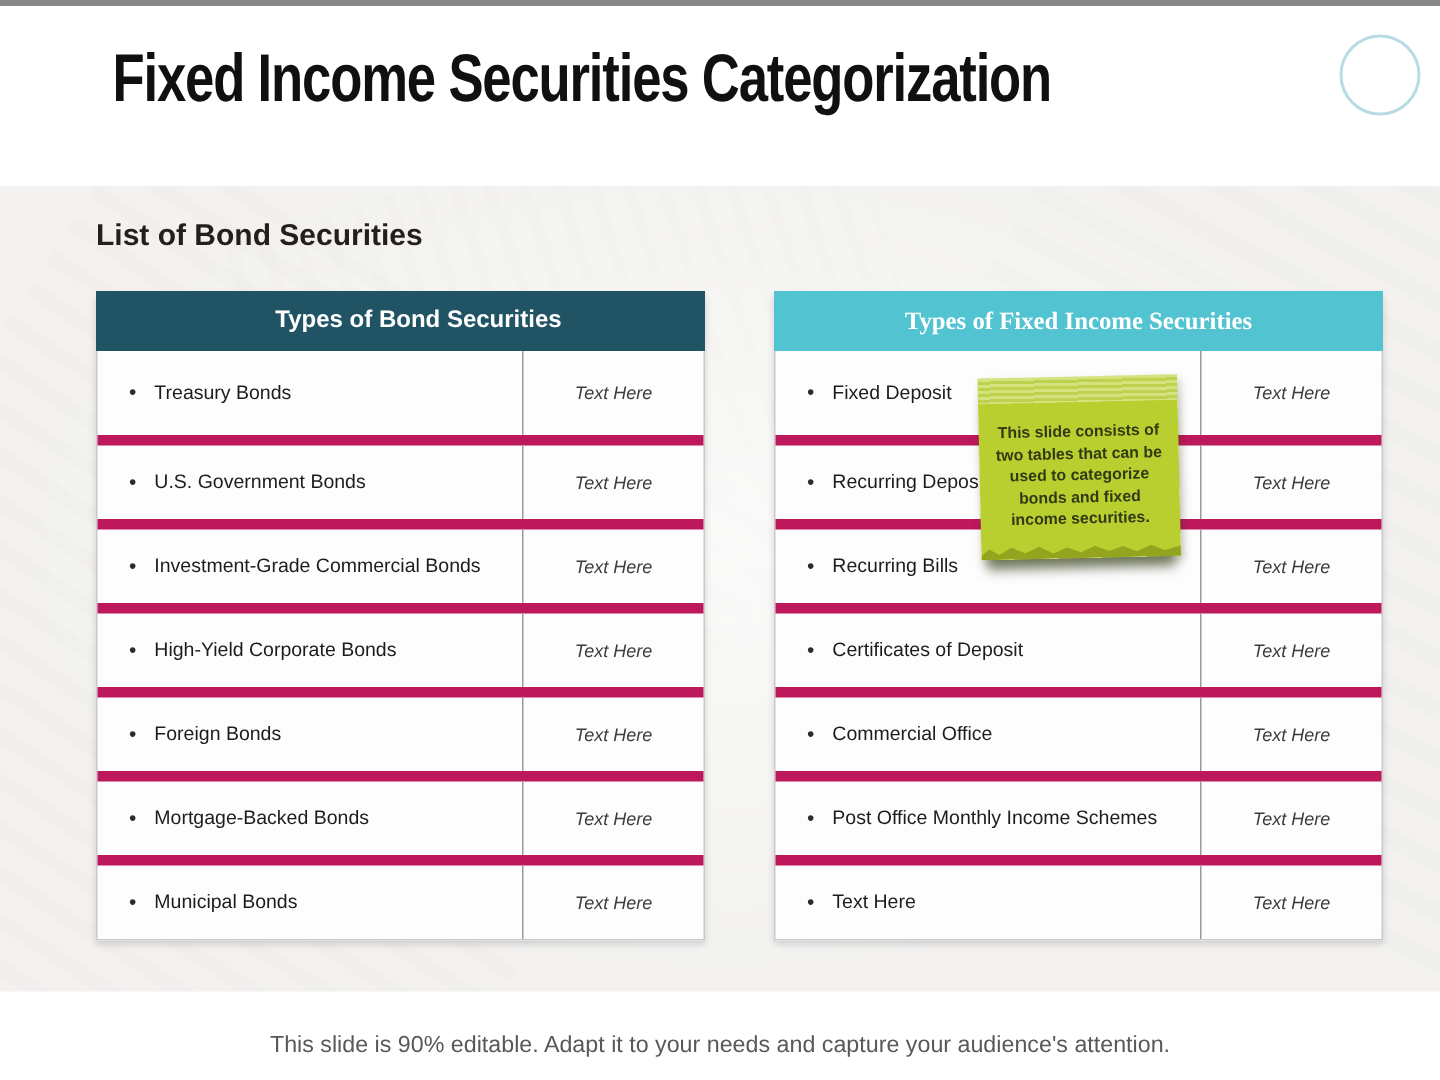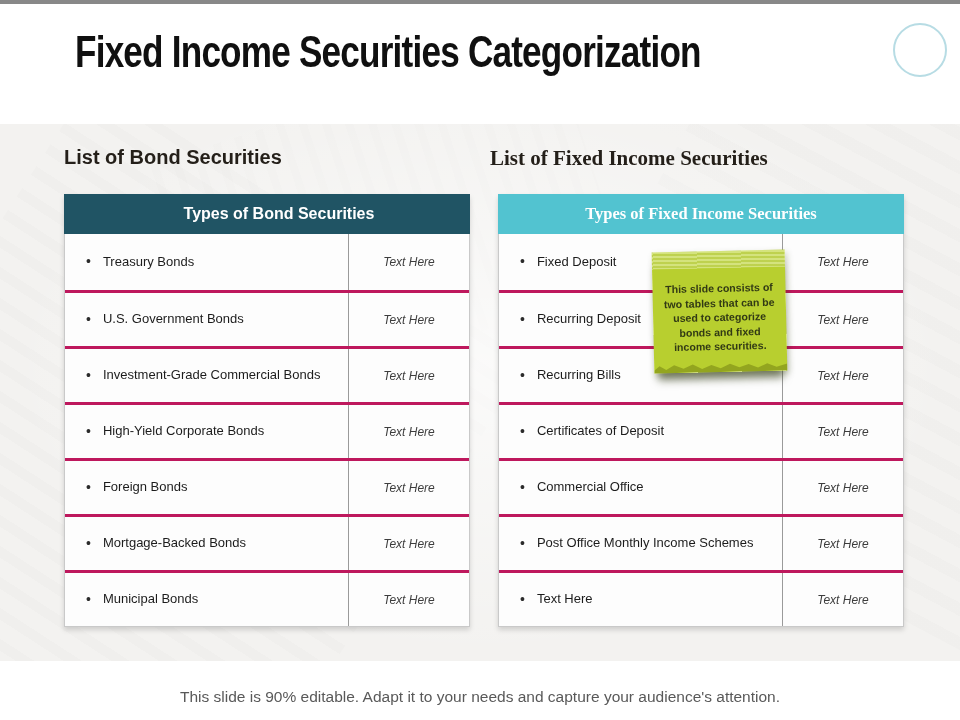--- a/index.html
+++ b/index.html
@@ -64,36 +64,36 @@
   }
   .panel-heading.left  { left: 64px; }
   .panel-heading.right { left: 490px; font-family: "Liberation Serif", serif; font-size: 21px; }
 
   
   .sec-table {
     position: absolute; top: 190px; width: 406px;
     box-shadow: 0 3px 5px rgba(0,0,0,0.15);
   }
   .sec-table.left  { left: 64px; }
-  .sec-table.right { left: 498px; text-align: right; }
+  .sec-table.right { left: 516px; text-align: right; }
 
   .table-header {
     height: 40px; display: flex; align-items: center; justify-content: center;
     color: #ffffff; font-weight: bold; font-size: 16px;
   }
   .sec-table.right .table-header { font-family: "Liberation Serif", serif; font-size: 16.5px; }
 
   .table-body {
     background: #fdfdfd;
     border: 1px solid #c9c9c9; border-top: none;
   }
   .t-row {
     display: flex; height: 56px;
   }
-  .t-row + .t-row { border-top: 3px solid #be185d; }
+  .t-row + .t-row { border-top: 7px solid #be185d; }
   .cell-label {
     width: 283px; display: flex; align-items: center;
     padding: 4px 10px 4px 21px;
     font-size: 13px; color: #1c1c1c; line-height: 1.25;
   }
   .cell-label::before {
     content: "\2022";
     margin-right: 12px; color: #2b2b2b; font-size: 14px; flex: 0 0 auto;
   }
   .cell-value {
@@ -141,21 +141,20 @@
   <div class="deco-circle"></div>
 
   <div class="body-band">
     <div class="tex tex1"></div>
     <div class="tex tex2"></div>
     <div class="tex tex3"></div>
     <div class="tex tex4"></div>
   </div>
 
   <div class="panel-heading left">List of Bond Securities</div>
-  <div class="panel-heading right">List of Fixed Income Securities</div>
 
   <div class="sec-table left">
     <div class="table-header" style="background-color: rgb(32, 84, 100); padding-left: 24px;">Types of Bond Securities</div>
     <div class="table-body">
       <div class="t-row">
         <div class="cell-label">Treasury Bonds</div>
         <div class="cell-value">Text Here</div>
       </div>
       <div class="t-row">
         <div class="cell-label">U.S. Government Bonds</div>

